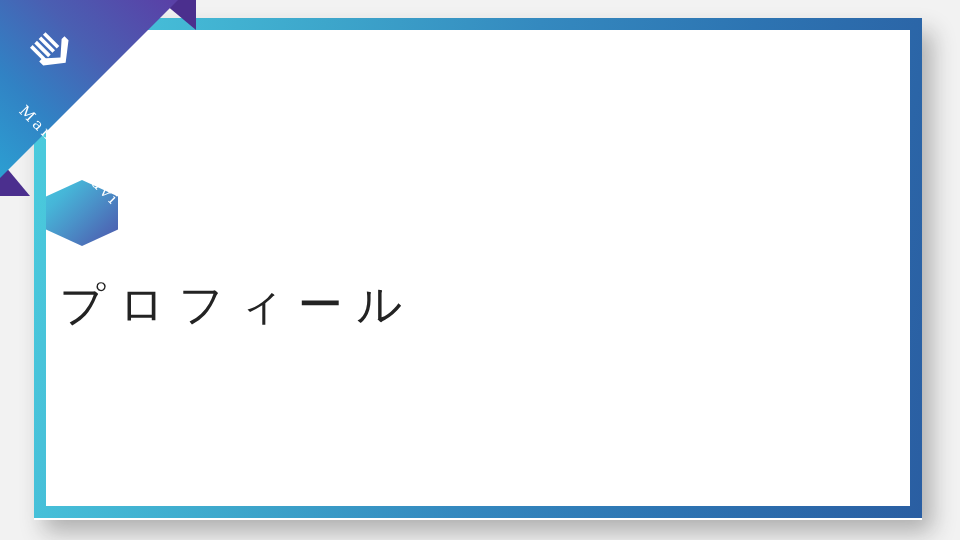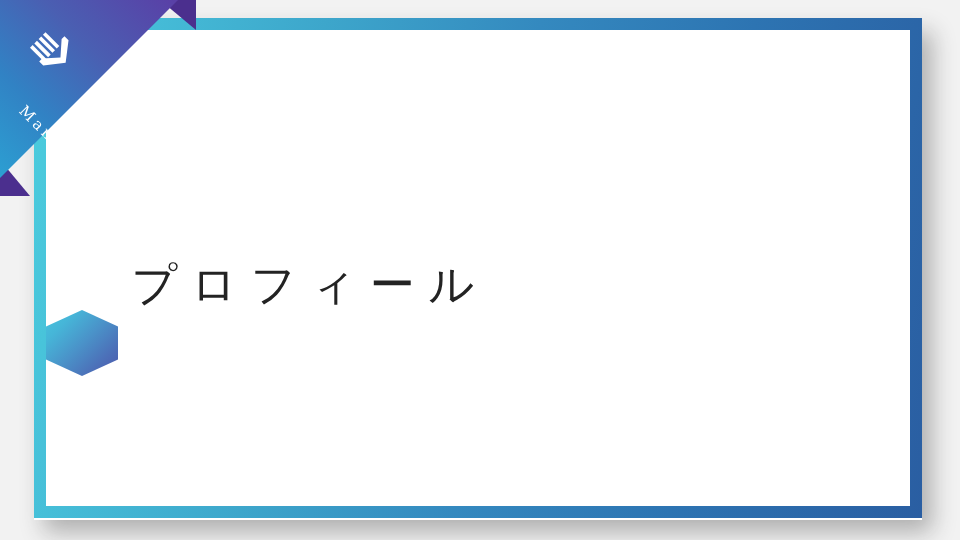--- a/index.html
+++ b/index.html
@@ -58,21 +58,21 @@
   }
 
   
   .content {
     position: absolute;
     left: 0;
     top: 0;
     width: 100%;
     height: 100%;
     display: flex;
-    align-items: center;
+    flex-direction: column;
     justify-content: flex-start;
   }
 
   .hex-wrap {
     margin-top: 150px;
     width: 72px;
     height: 66px;
     position: relative;
   }
   .hex {

